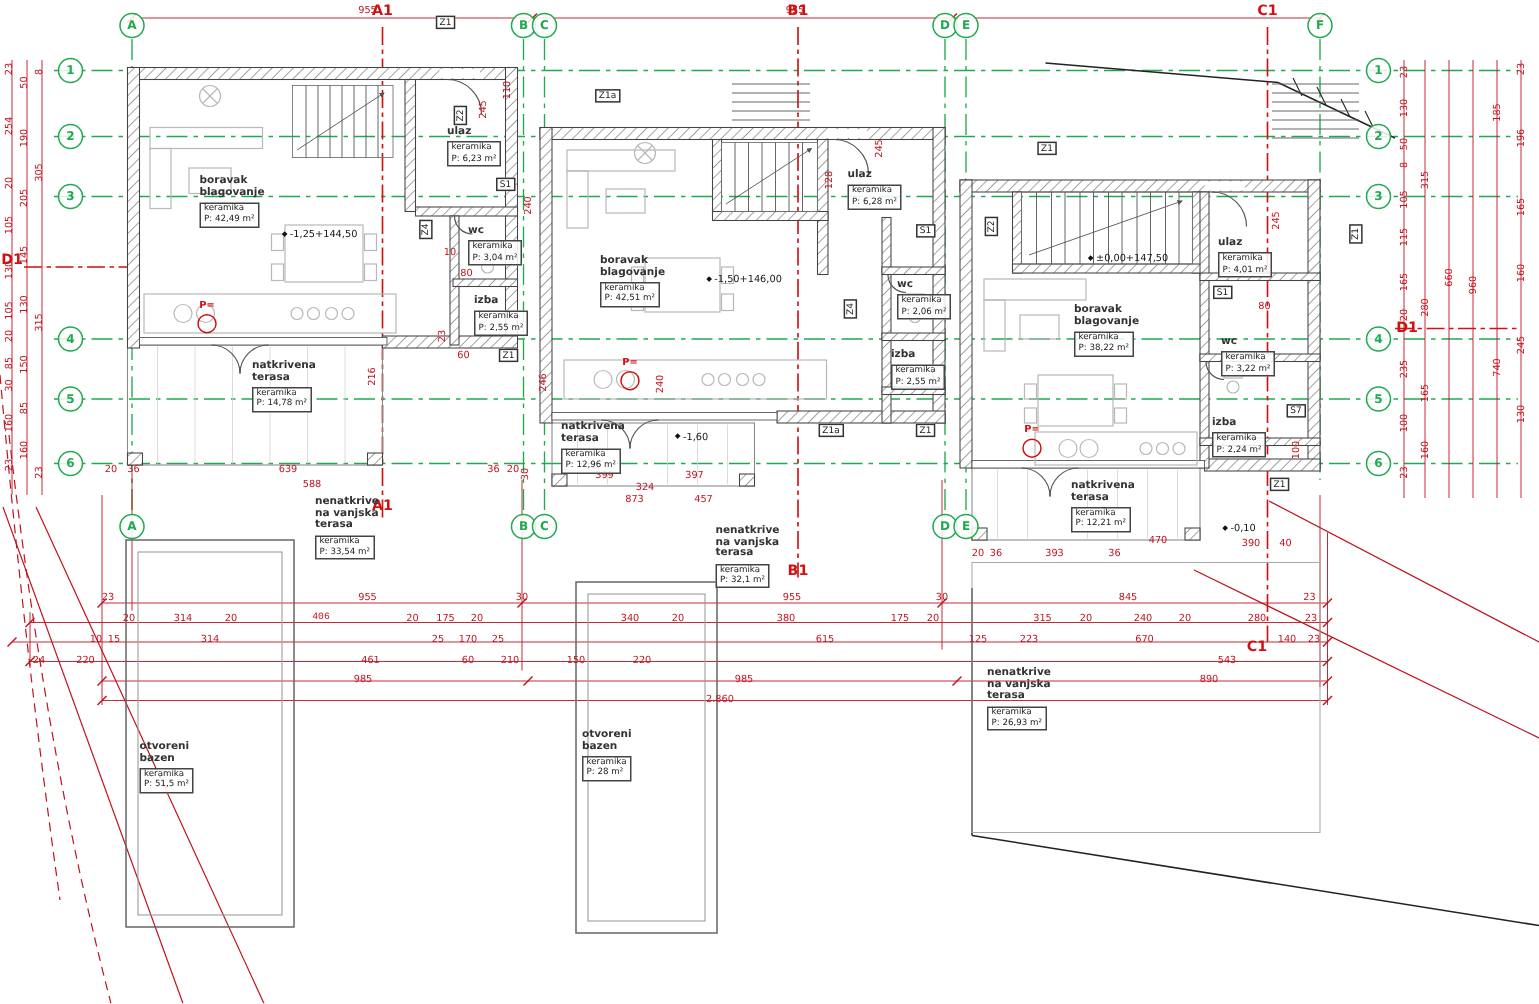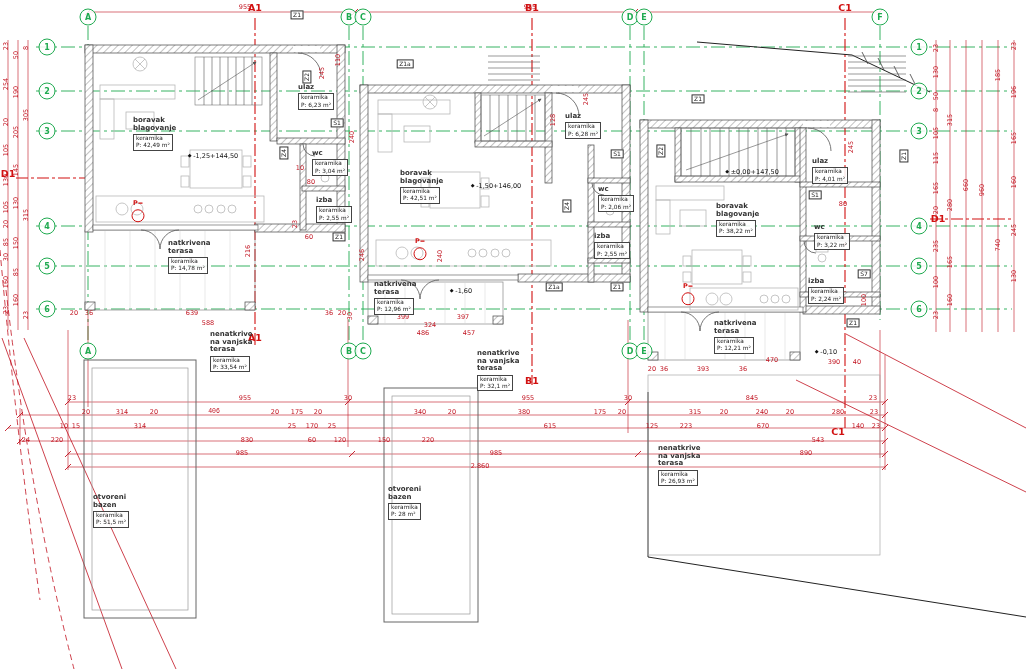--- a/index.html
+++ b/index.html
@@ -408,21 +408,21 @@
       <div class="dim" style="left: 74px; top: 313px;">20</div>
       <div class="dim" style="left: 89px; top: 313px;">36</div>
       <div class="dim" style="left: 192px; top: 313px;">639</div>
       <div class="dim" style="left: 329px; top: 313px;">36</div>
       <div class="dim" style="left: 342px; top: 313px;">20</div>
       <div class="dim" style="left: 208px; top: 323px;">588</div>
       <div class="dim" style="left: 350px; top: 316px; transform: translate(-50%, -50%) rotate(-90deg);">30</div>
       <div class="dim" style="left: 403px; top: 317px;">399</div>
       <div class="dim" style="left: 463px; top: 317px;">397</div>
       <div class="dim" style="left: 430px; top: 325px;">324</div>
-      <div class="dim" style="left: 423px; top: 333px;">486</div>
+      <div class="dim" style="left: 423px; top: 333px;">873</div>
       <div class="dim" style="left: 469px; top: 333px;">457</div>
       <div class="dim" style="left: 772px; top: 360px;">470</div>
       <div class="dim" style="left: 834px; top: 362px;">390</div>
       <div class="dim" style="left: 857px; top: 362px;">40</div>
       <div class="dim" style="left: 652px; top: 369px;">20</div>
       <div class="dim" style="left: 664px; top: 369px;">36</div>
       <div class="dim" style="left: 703px; top: 369px;">393</div>
       <div class="dim" style="left: 743px; top: 369px;">36</div>
       <div class="dim" style="left: 72px; top: 398px;">23</div>
       <div class="dim" style="left: 245px; top: 398px;">955</div>
@@ -456,23 +456,23 @@
       <div class="dim" style="left: 312px; top: 426px;">170</div>
       <div class="dim" style="left: 332px; top: 426px;">25</div>
       <div class="dim" style="left: 550px; top: 426px;">615</div>
       <div class="dim" style="left: 652px; top: 426px;">125</div>
       <div class="dim" style="left: 686px; top: 426px;">223</div>
       <div class="dim" style="left: 763px; top: 426px;">670</div>
       <div class="dim" style="left: 858px; top: 426px;">140</div>
       <div class="dim" style="left: 876px; top: 426px;">23</div>
       <div class="dim" style="left: 26px; top: 440px;">24</div>
       <div class="dim" style="left: 57px; top: 440px;">220</div>
-      <div class="dim" style="left: 247px; top: 440px;">830</div>
+      <div class="dim" style="left: 247px; top: 440px;">461</div>
       <div class="dim" style="left: 312px; top: 440px;">60</div>
-      <div class="dim" style="left: 340px; top: 440px;">120</div>
+      <div class="dim" style="left: 340px; top: 440px;">210</div>
       <div class="dim" style="left: 384px; top: 440px;">150</div>
       <div class="dim" style="left: 428px; top: 440px;">220</div>
       <div class="dim" style="left: 818px; top: 440px;">543</div>
       <div class="dim" style="left: 242px; top: 453px;">985</div>
       <div class="dim" style="left: 496px; top: 453px;">985</div>
       <div class="dim" style="left: 806px; top: 453px;">890</div>
       <div class="dim" style="left: 480px; top: 466px;">2.860</div>
     </div>
 <div class="layer">
       <div class="axisc" style="left: 88px; top: 17px;">A</div>

